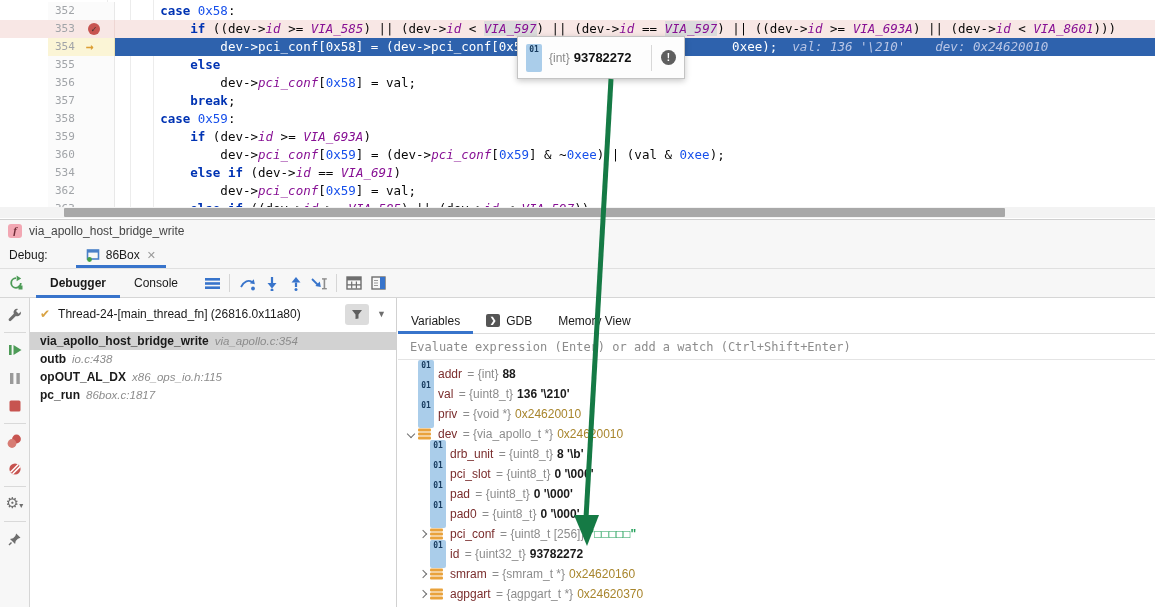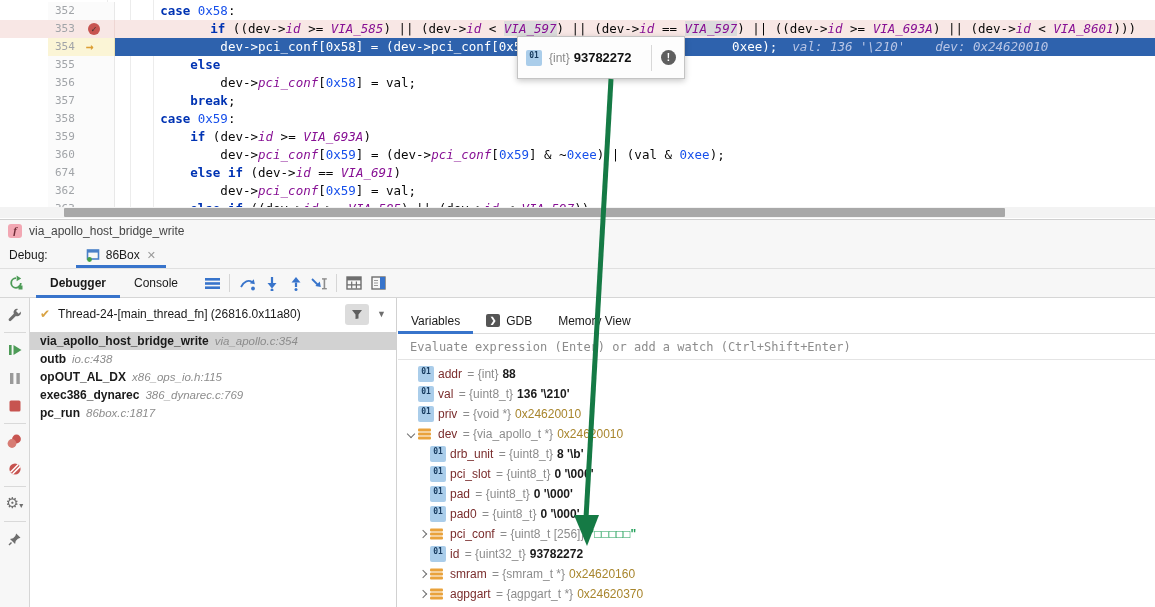--- a/index.html
+++ b/index.html
@@ -87,21 +87,21 @@
     line-height:13px; text-align:center; font-weight:bold; }
   #evalrow { height:26px; display:flex; align-items:center; border-bottom:1px solid #e4e4e4;
     font:12px "DejaVu Sans Mono",monospace; color:#8c8c8c; padding-left:12px; }
   #vtree { position:absolute; left:0; top:56px; width:100%; }
   .vrow { height:20px; display:flex; align-items:center; font-size:12px; white-space:nowrap; }
   .chev-slot { width:14px; flex:none; display:flex; justify-content:center; }
   .chev { width:6px; height:6px; border-right:1.6px solid #6e6e6e; border-bottom:1.6px solid #6e6e6e; display:inline-block; }
   .chev.right { transform:rotate(-45deg); }
   .chev.down  { transform:rotate(45deg); }
   .vic { width:20px; flex:none; display:flex; align-items:center; }
-  .b01 { width:16px; height:16px; background:#aacdea; border-radius:2px; color:#163a5e;
+  .b01 { width:16px; height:28px; background:#aacdea; border-radius:2px; color:#163a5e;
     font:bold 8px "DejaVu Sans Mono",monospace; line-height:12px; text-align:center; display:inline-block; }
   .vname { color:#7a2d2d; margin-right:2px; }
   .vpunct { color:#8c8c8c; }
   .vtype { color:#8c8c8c; margin-right:4px; }
   .vval-plain { color:#1b1b1b; font-weight:600; }
   .vval-addr { color:#a8852c; }
   .vval-string { color:#22a05a; font-weight:600; }
 
   
   #tooltip { position:absolute; left:517px; top:36px; width:168px; height:43px; background:#fdfdfd;
@@ -123,21 +123,21 @@
     <div class="guide" style="left:107px"></div>
     <div class="guide" style="left:130px"></div>
     <div class="guide" style="left:153px"></div>
     <div id="code-lines">
         <div class="line normal" style="top: 2px;">
           <div class="gutter">
             <span class="lnum">352</span>
           </div>
           <div class="code"><span class="tk-p">      </span><span class="tk-k">case</span><span class="tk-p"> </span><span class="tk-n">0x58</span><span class="tk-p">:</span></div>
         </div>
-        <div class="line bp" style="top: 20px; gap: 20px;">
+        <div class="line bp" style="top: 20px;">
           <div class="gutter">
             <span class="lnum">353</span>
             <span class="bp-dot">✓</span>
           </div>
           <div class="code"><span class="tk-p">          </span><span class="tk-k">if</span><span class="tk-p"> ((dev-&gt;</span><span class="tk-f">id</span><span class="tk-p"> &gt;= </span><span class="tk-m">VIA_585</span><span class="tk-p">) || (dev-&gt;</span><span class="tk-f">id</span><span class="tk-p"> &lt; </span><span class="tk-mh">VIA_597</span><span class="tk-p">) || (dev-&gt;</span><span class="tk-f">id</span><span class="tk-p"> == </span><span class="tk-mh">VIA_597</span><span class="tk-p">) || ((dev-&gt;</span><span class="tk-f">id</span><span class="tk-p"> &gt;= </span><span class="tk-m">VIA_693A</span><span class="tk-p">) || (dev-&gt;</span><span class="tk-f">id</span><span class="tk-p"> &lt; </span><span class="tk-m">VIA_8601</span><span class="tk-p">)))</span></div>
         </div>
         <div class="line exec" style="top: 38px;">
           <div class="gutter">
             <span class="lnum">354</span>
             <span class="exec-arr">→</span>
@@ -175,21 +175,21 @@
           <div class="code"><span class="tk-p">          </span><span class="tk-k">if</span><span class="tk-p"> (dev-&gt;</span><span class="tk-f">id</span><span class="tk-p"> &gt;= </span><span class="tk-m">VIA_693A</span><span class="tk-p">)</span></div>
         </div>
         <div class="line normal" style="top: 146px;">
           <div class="gutter">
             <span class="lnum">360</span>
           </div>
           <div class="code"><span class="tk-p">              dev-&gt;</span><span class="tk-f">pci_conf</span><span class="tk-p">[</span><span class="tk-n">0x59</span><span class="tk-p">] = (dev-&gt;</span><span class="tk-f">pci_conf</span><span class="tk-p">[</span><span class="tk-n">0x59</span><span class="tk-p">] &amp; ~</span><span class="tk-n">0xee</span><span class="tk-p">) | (val &amp; </span><span class="tk-n">0xee</span><span class="tk-p">);</span></div>
         </div>
         <div class="line normal" style="top: 164px;">
           <div class="gutter">
-            <span class="lnum">674</span>
+            <span class="lnum">534</span>
           </div>
           <div class="code"><span class="tk-p">          </span><span class="tk-k">else</span><span class="tk-p"> </span><span class="tk-k">if</span><span class="tk-p"> (dev-&gt;</span><span class="tk-f">id</span><span class="tk-p"> == </span><span class="tk-m">VIA_691</span><span class="tk-p">)</span></div>
         </div>
         <div class="line normal" style="top: 182px;">
           <div class="gutter">
             <span class="lnum">362</span>
           </div>
           <div class="code"><span class="tk-p">              dev-&gt;</span><span class="tk-f">pci_conf</span><span class="tk-p">[</span><span class="tk-n">0x59</span><span class="tk-p">] = val;</span></div>
         </div>
         <div class="line normal" style="top: 200px;">
@@ -351,21 +351,20 @@
         <svg width="12" height="11">
             <path d="M1 1 h10 L7.5 5.5 v4 L4.5 10 v-4.5 z" fill="#5f5f5f"></path>
           </svg>
       </span>
       <span class="thr-caret">▼</span>
     </div>
     <div id="frames-list">
         <div class="frow sel"><span class="fname">via_apollo_host_bridge_write</span><span class="floc">via_apollo.c:354</span></div>
         <div class="frow"><span class="fname">outb</span><span class="floc">io.c:438</span></div>
         <div class="frow"><span class="fname">opOUT_AL_DX</span><span class="floc">x86_ops_io.h:115</span></div>
-        <div class="frow"><span class="fname">exec386_dynarec</span><span class="floc">386_dynarec.c:769</span></div>
         <div class="frow"><span class="fname">pc_run</span><span class="floc">86box.c:1817</span></div>
       </div>
   </div>
 
   <div id="vars">
     <div id="vtabs">
       <div class="v-tab active">
         <span>Variables</span>
           <span class="underline"></span>
       </div>

